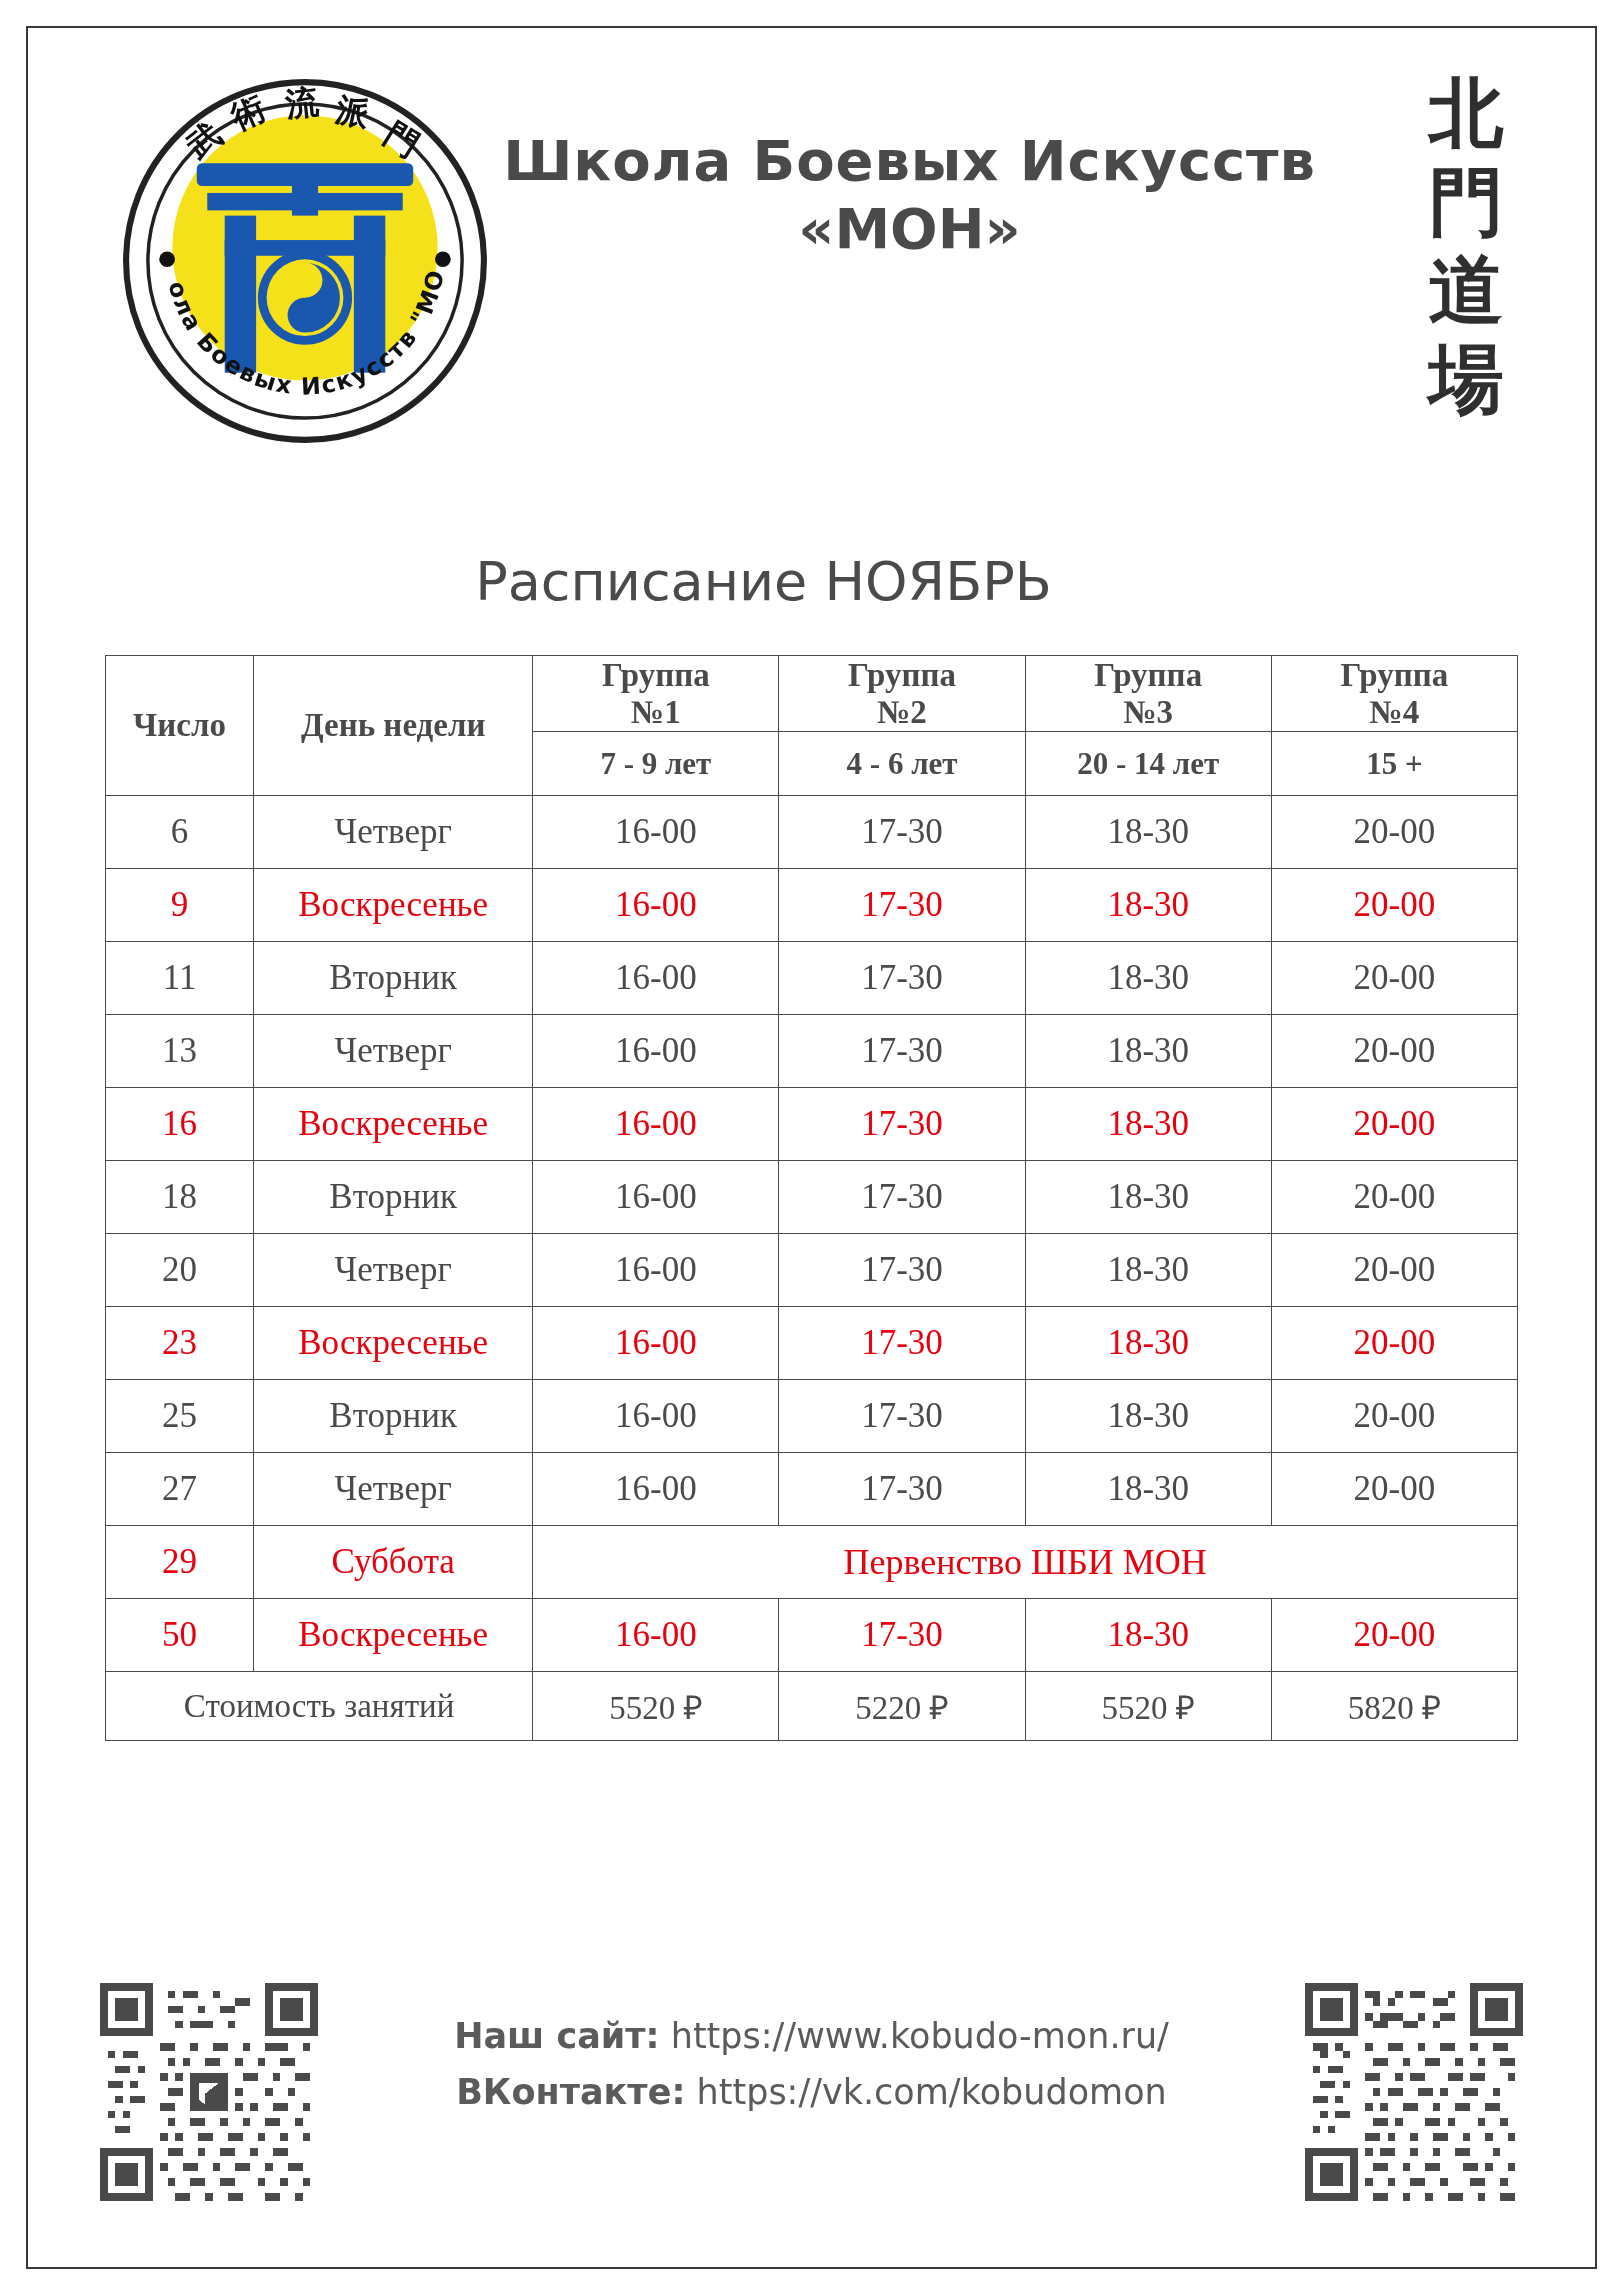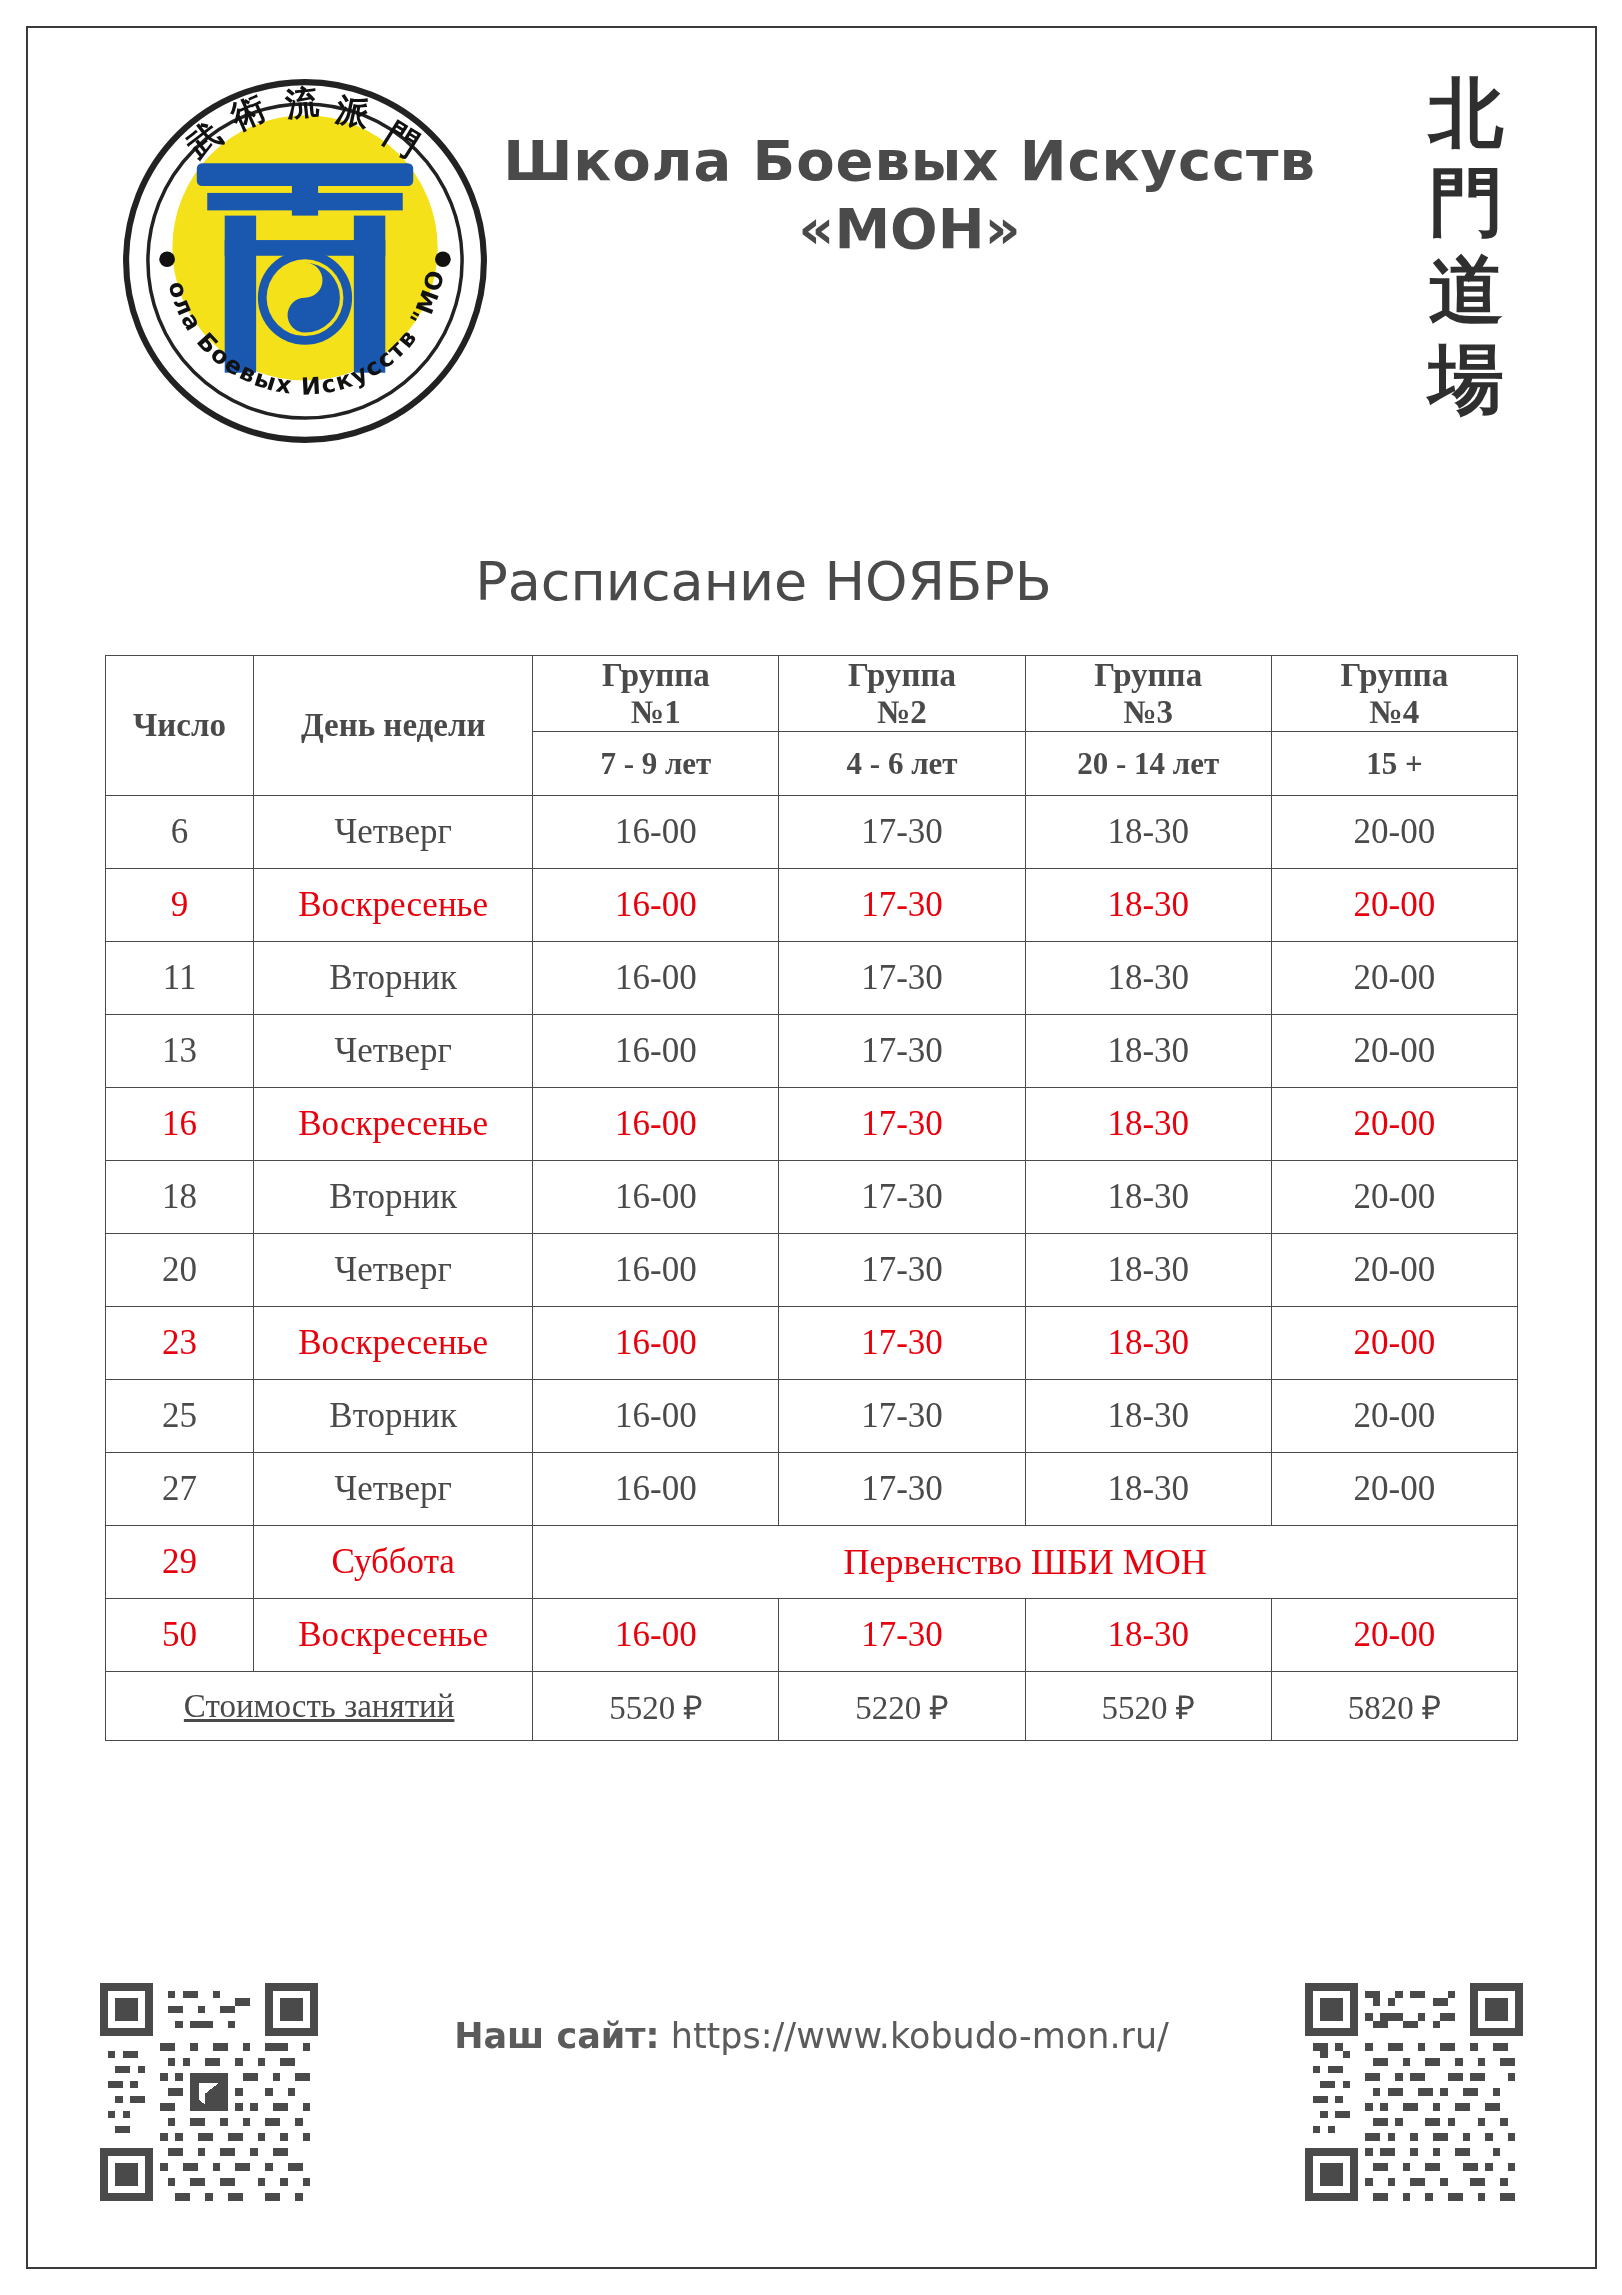--- a/index.html
+++ b/index.html
@@ -142,21 +142,21 @@
   }
   tr.red td { color: #e8000d; }
   td.event-cell {
     font-size: 36px;
     color: #e8000d;
   }
   tr.price td {
     font-size: 33px;
     height: 68px;
   }
-  td.price-label { font-size: 31px; text-decoration: underline; }
+  td.price-label { font-size: 31px; }
 
   
   .footer {
     position: absolute;
     left: 48px;
     right: 48px;
     bottom: 24.4px;
     height: 270px;
   }
   .qr {
@@ -509,20 +509,24 @@
             <path d="M13.2 13.3 l2.6 0 l-1.8 1.4 l0 1.5 l-0.8 -0.6 z"></path>
           </g>
         </svg>
       </div>
 
       <div class="links">
         <div class="link-row">
           <span class="lbl">Наш сайт:</span>
           <span class="url">https://www.kobudo-mon.ru/</span>
         </div>
+        <div class="link-row">
+          <span class="lbl">ВКонтакте:</span>
+          <span class="url">https://vk.com/kobudomon</span>
+        </div>
       </div>
 
       <div class="qr right">
         <svg viewBox="0 0 29 29" width="218" height="218" shape-rendering="crispEdges" aria-hidden="true">
           <rect width="29" height="29" fill="#fff"></rect>
           <g fill="#4a4a4a">
             <rect x="0" y="0" width="7" height="1"></rect>
               <rect x="0" y="6" width="7" height="1"></rect>
             <rect x="0" y="0" width="1" height="7"></rect>
               <rect x="6" y="0" width="1" height="7"></rect>

